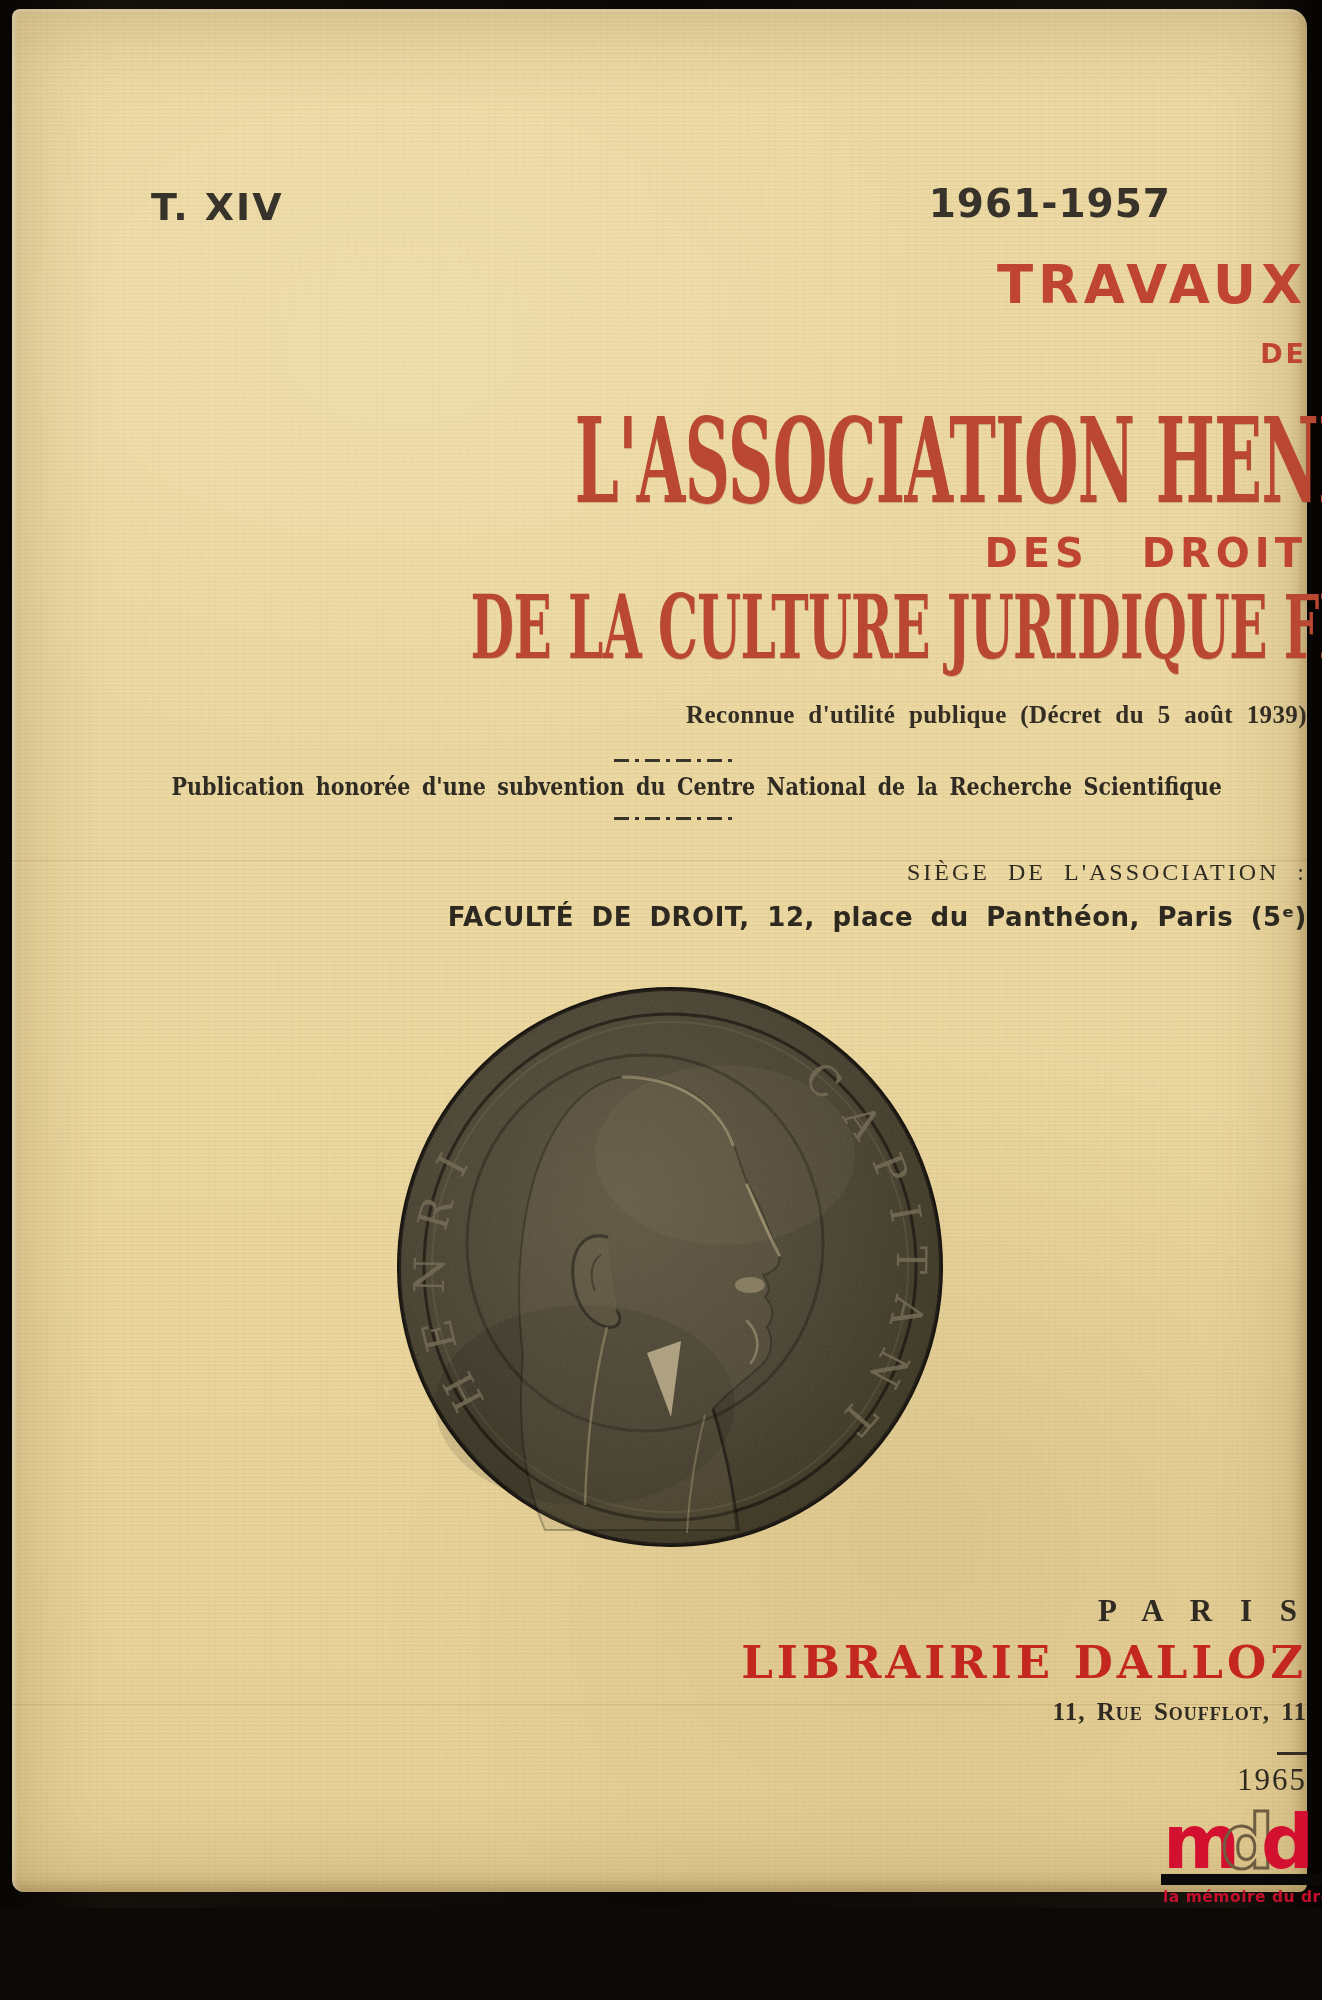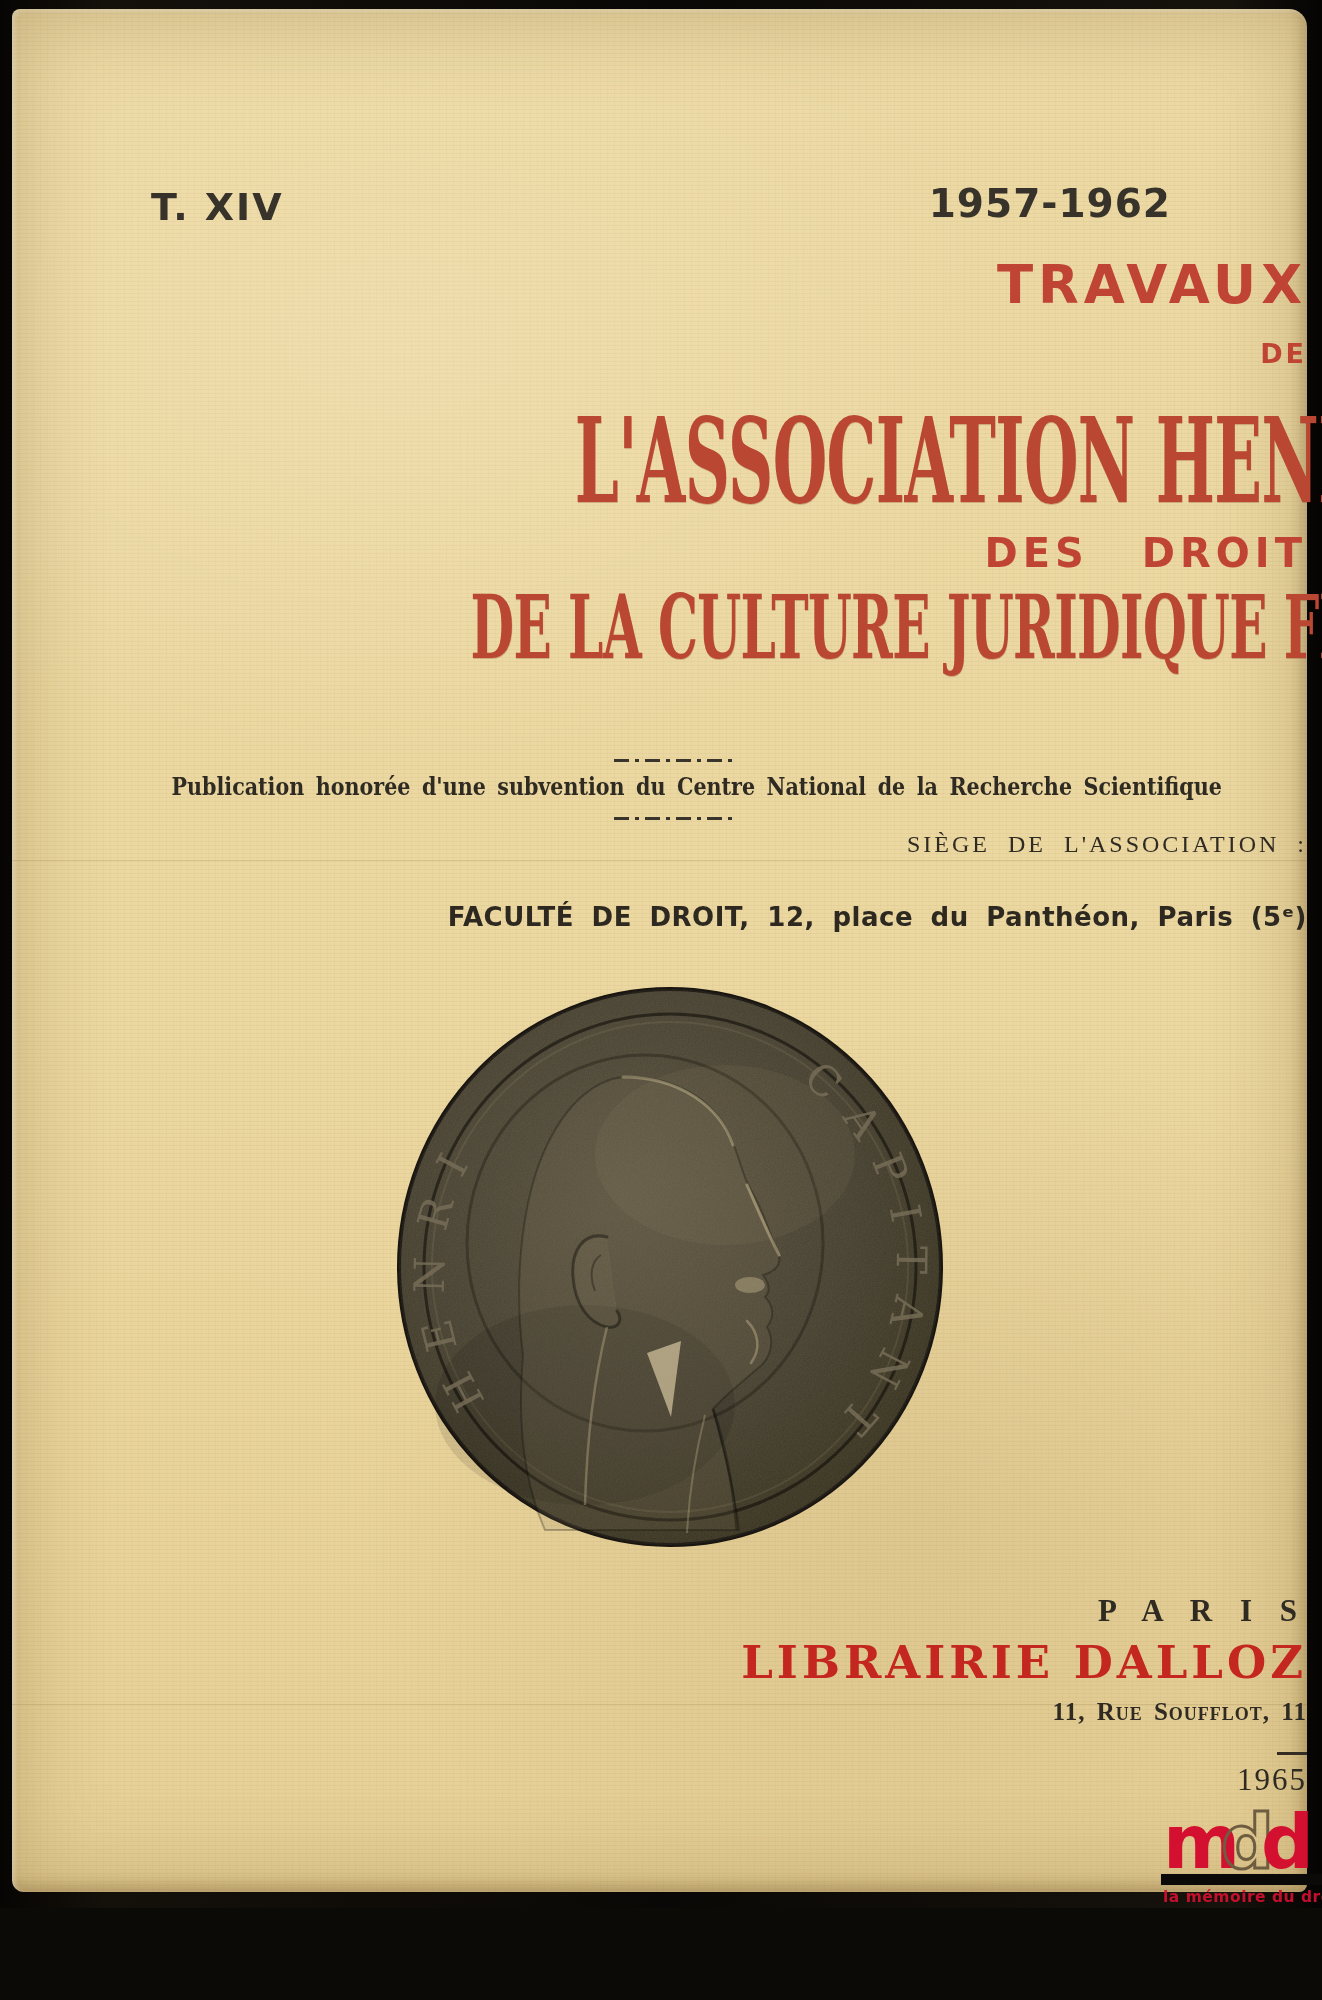--- a/index.html
+++ b/index.html
@@ -36,21 +36,21 @@
   .t-culture span{display:inline-block;font-size:88px;letter-spacing:-1px;transform:scaleX(0.57);transform-origin:50% 0;color:#b94732;text-shadow:0.5px 0.5px 0 rgba(120,30,15,0.25);}
 
   .recon{top:693px;font-size:25px;font-weight:bold;word-spacing:7px;letter-spacing:0.4px;}
   .rule{position:absolute;left:0;right:0;top:0;height:3px;}
   .rule i{display:inline-block;width:118px;height:3px;vertical-align:top;
     background:repeating-linear-gradient(90deg,#3a352c 0 15px,rgba(58,53,44,0) 15px 21px,#3a352c 21px 25px,rgba(58,53,44,0) 25px 31px);}
   .rule{text-align:center;}
   .rule1{top:750px;} .rule2{top:808px;}
   .grant{top:766px;}
   .grant span{display:inline-block;font-size:24px;font-weight:bold;font-family:"DejaVu Serif","Liberation Serif",serif;transform:scaleX(0.86);transform-origin:50% 0;word-spacing:5px;color:#2f2b22;}
-  .siege{top:823px;font-size:24px;letter-spacing:3px;word-spacing:9px;color:#2f2b22;}
+  .siege{top:851px;font-size:24px;letter-spacing:3px;word-spacing:9px;color:#2f2b22;}
   .faculte{top:895px;font-size:26px;letter-spacing:0.5px;word-spacing:8px;color:#2d2921;}
 
   .medal{position:absolute;top:976px;left:50%;width:550px;height:565px;margin-left:-278px;}
 
   .im-paris{top:1586px;font-size:31px;font-weight:bold;letter-spacing:10px;color:#2f2b22;}
   .im-dalloz{top:1631px;font-size:45px;letter-spacing:4px;color:#c4271f;}
   .im-street{top:1690px;font-size:25px;font-weight:bold;font-variant:small-caps;letter-spacing:1px;word-spacing:4px;color:#2f2b22;}
   .im-dash{top:1733px;}
   .im-dash i{display:inline-block;width:30px;height:3px;background:#332d23;}
   .im-year{top:1755px;font-size:31px;letter-spacing:2px;color:#2f2b22;}
@@ -59,29 +59,30 @@
 </style>
 </head>
 <body>
 
 <div class="page">
   <div class="paper">
     <div class="crease" style="top:851px"></div>
     <div class="crease" style="top:1695px"></div>
 
     <div class="tome sansB">T. XIV</div>
-    <div class="years sansB">1957-1962</div>
+    <div class="years sansB">1961-1957</div>
 
     <div class="content">
       <div class="line t-travaux sansB">TRAVAUX</div>
       <div class="line t-de sansB">DE</div>
       <div class="line t-assoc"><span class="serifB">L'ASSOCIATION HENRI CAPITANT</span></div>
       <div class="line t-amis sansB">DES  DROIT</div>
       <div class="line t-culture"><span class="serifB">DE LA CULTURE JURIDIQUE FRANÇAISE</span></div>
 
+      <div class="line recon ink">Reconnue d'utilité publique (Décret du 5 août 1939)</div>
 
       <div class="rule rule1"><i></i></div>
       <div class="line grant"><span>Publication honorée d'une subvention du Centre National de la Recherche Scientifique</span></div>
       <div class="rule rule2"><i></i></div>
 
       <div class="line siege">SIÈGE DE L'ASSOCIATION :</div>
       <div class="line faculte sansB">FACULTÉ DE DROIT, 12, place du Panthéon, Paris (5ᵉ)</div>
 
       <svg class="medal" viewBox="0 0 550 565" xmlns="http://www.w3.org/2000/svg">
         <defs>

